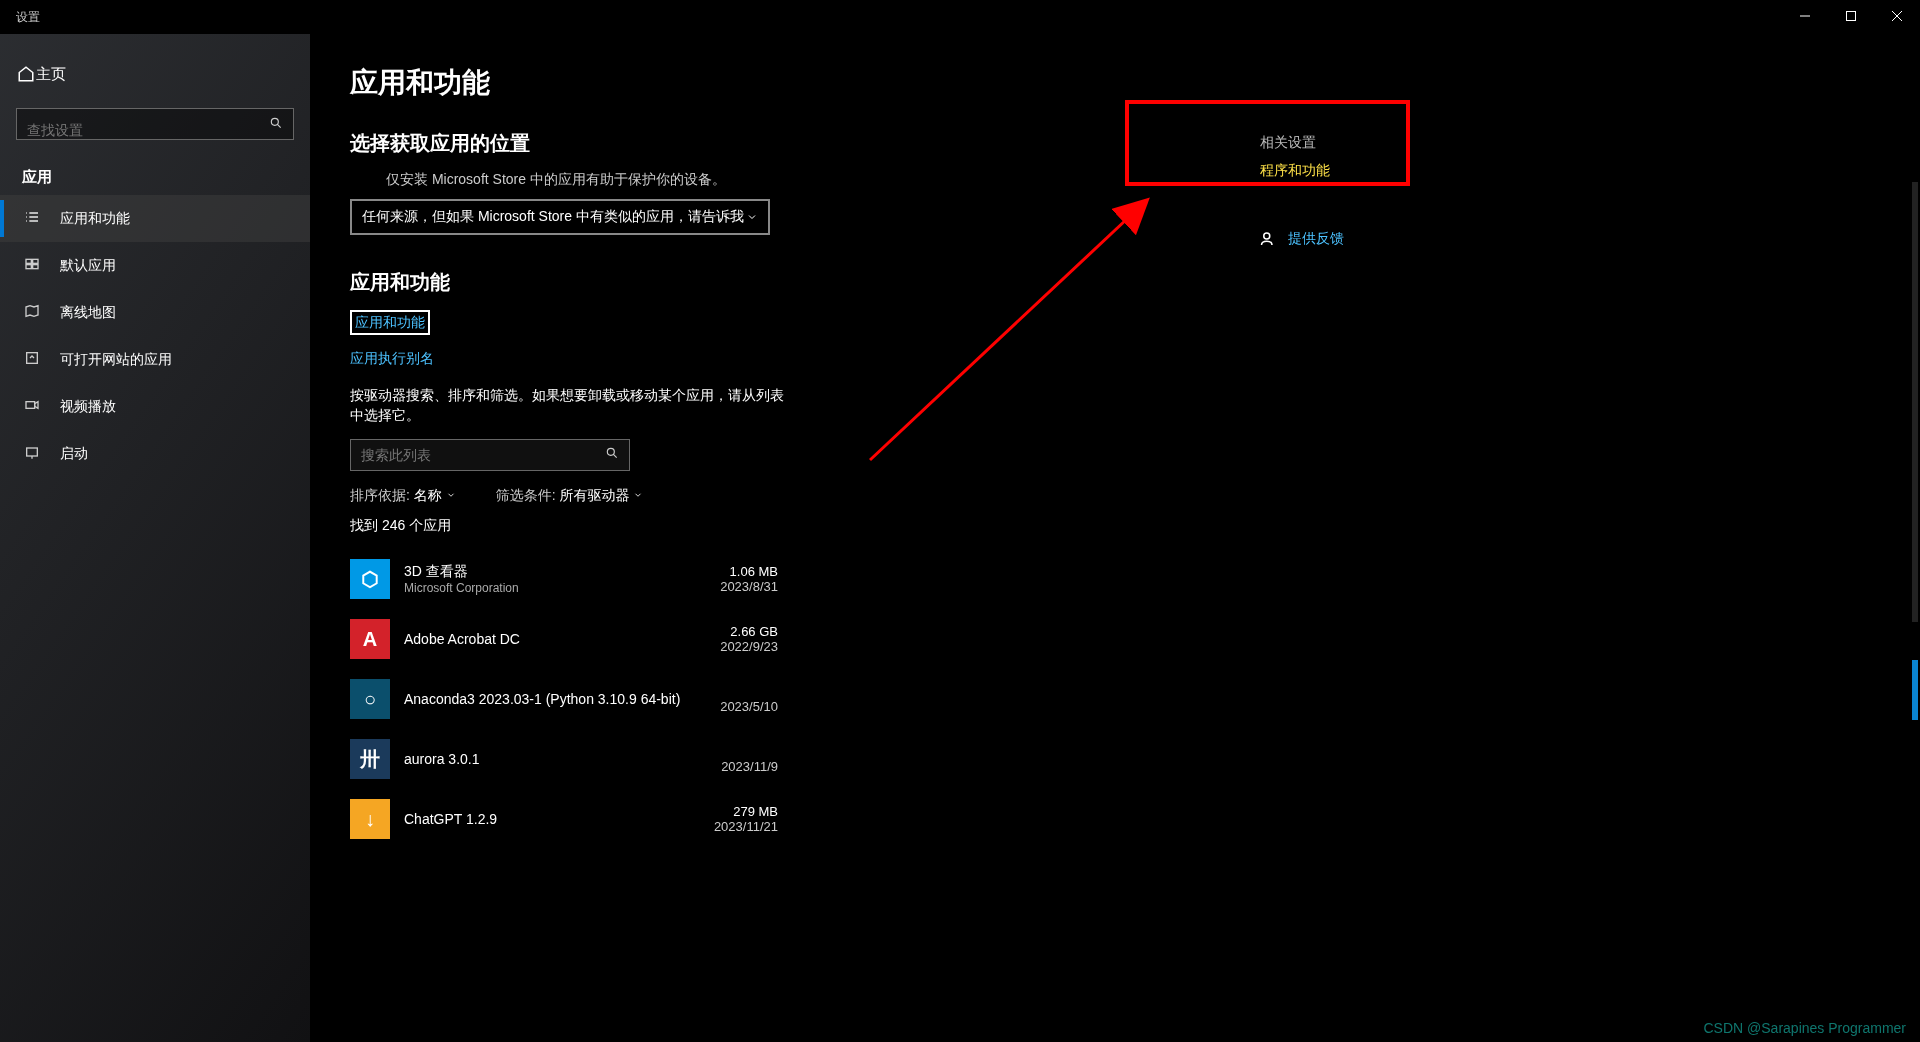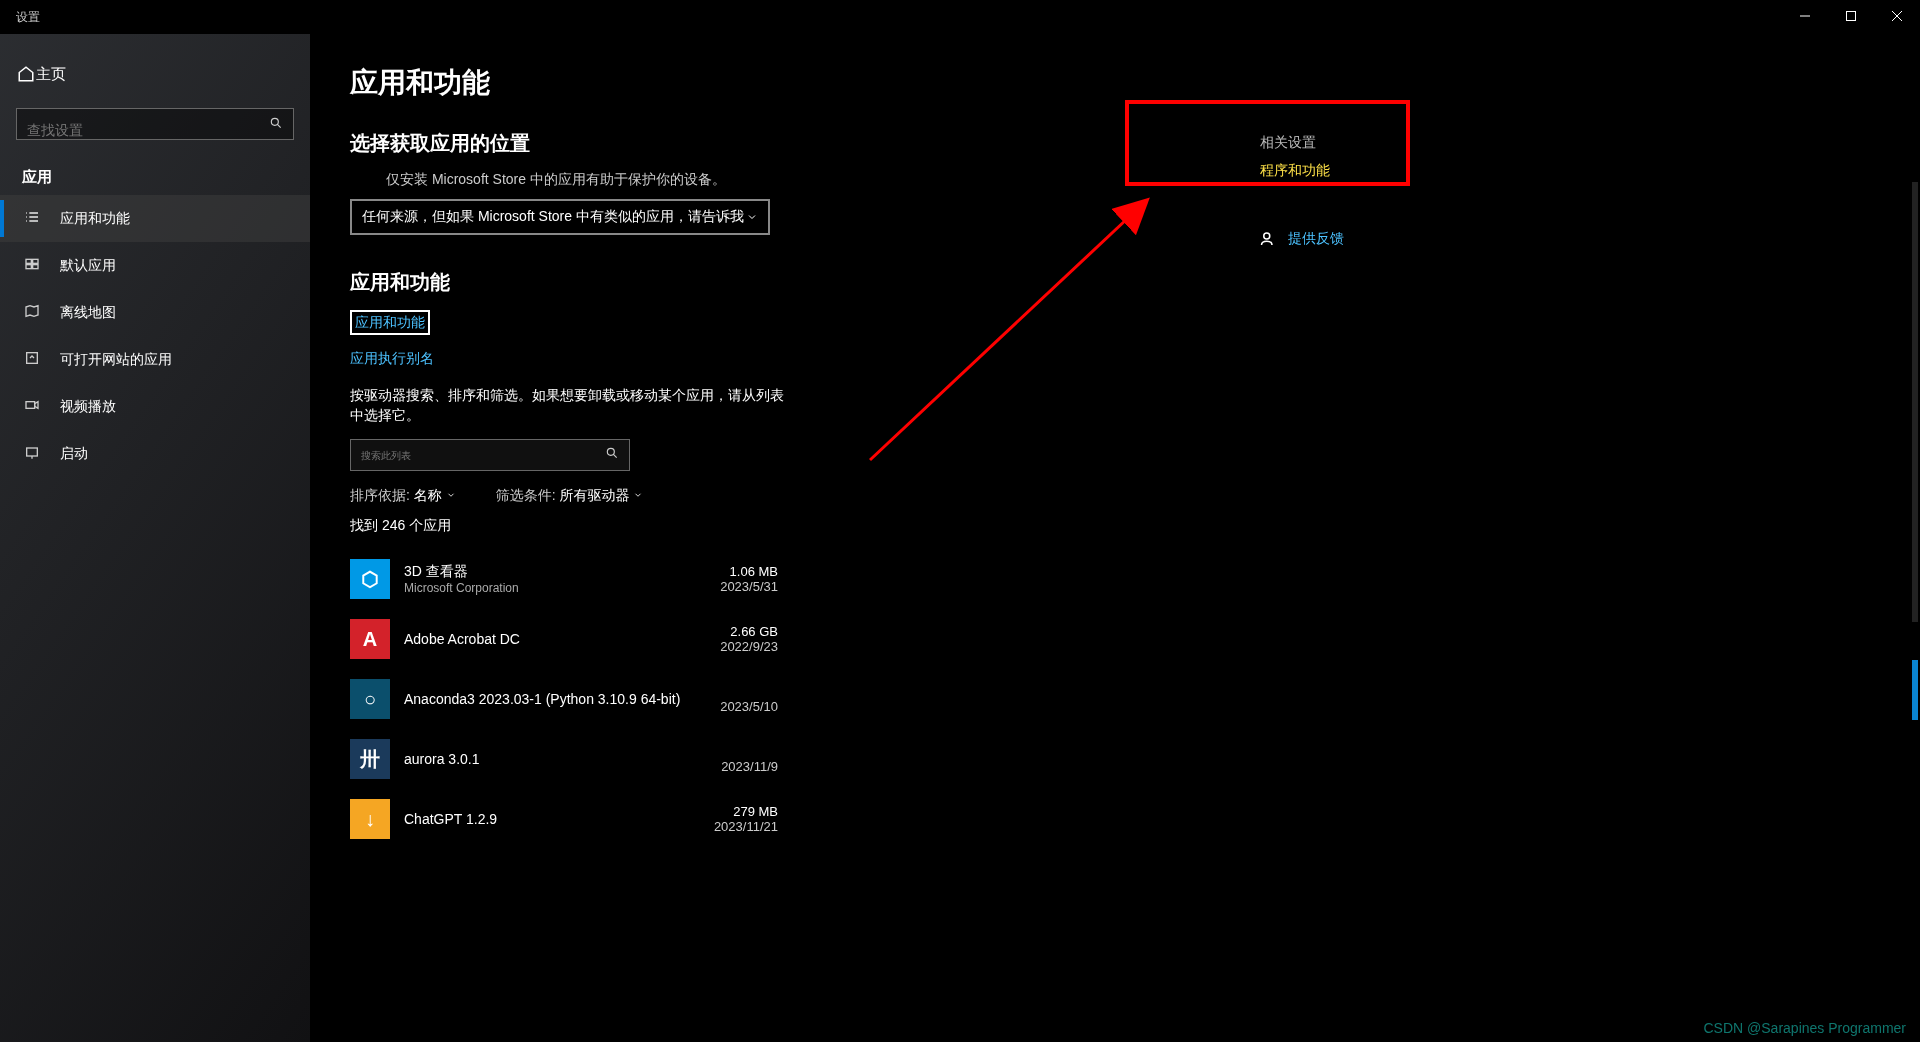--- a/index.html
+++ b/index.html
@@ -88,21 +88,21 @@
   border: 2px solid #fff; padding: 1px 3px; display:inline-block;
   margin-bottom: 14px;
 }
 .filter-box {
   border: 1px solid #666; height: 32px; width: 280px;
   display: flex; align-items:center; padding: 0 10px; margin-bottom:16px;
   background: rgba(20,20,20,0.8);
 }
 .filter-box input {
   flex:1; background:transparent; border:none; outline:none;
-  color:#fff; font-size:10px;
+  color:#fff; font-size:14px;
 }
 .sort-row {
   display:flex; gap:40px; align-items:center; font-size:14px;
   color:#ccc; margin-bottom:12px;
 }
 .sort-row .value { color:#fff; }
 .sort-row svg { stroke:#fff; }
 .count { font-size:14px; margin-bottom:14px; }
 
 .app-list { width: 428px; }
@@ -315,21 +315,21 @@
 
     <div class="app-list" id="app-list">
         <div class="app-row">
     <div class="app-icon" style="background:#0099e6;color:#fff">⬡</div>
     <div class="app-info">
       <div class="app-name">3D 查看器</div>
       <div class="app-pub">Microsoft Corporation</div>
     </div>
     <div class="app-meta">
       <div class="size">1.06 MB</div>
-      <div>2023/5/31</div>
+      <div>2023/8/31</div>
     </div>
         </div>
         <div class="app-row">
     <div class="app-icon" style="background:#d3222a;color:#fff">A</div>
     <div class="app-info">
       <div class="app-name">Adobe Acrobat DC</div>
 
     </div>
     <div class="app-meta">
       <div class="size">2.66 GB</div>

